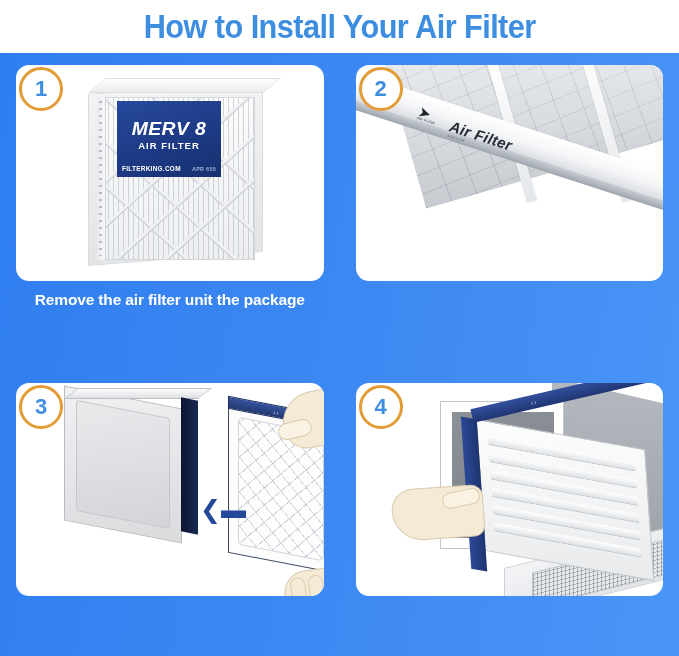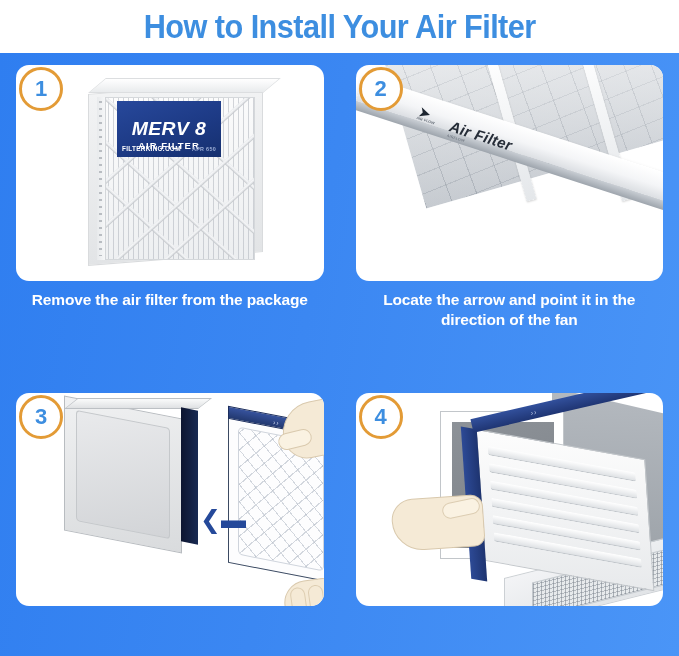--- a/index.html
+++ b/index.html
@@ -96,21 +96,21 @@
     background:repeating-linear-gradient(180deg,#b9bdc2 0 2px,transparent 2px 7px);
   }
   .f1-top {
     position:absolute; left:0; top:-9px; width:175px; height:15px;
     background:linear-gradient(180deg,#ffffff,#e9ebed);
     transform:skewX(-50deg); transform-origin:left bottom;
     border:1px solid #dcdee0;
   }
 
   .f1-label {
-    position:absolute; left:29px; top:14px; width:104px; height:56px;
+    position:absolute; left:29px; top:14px; width:104px; height:76px;
     background:linear-gradient(160deg,#27489b 0%,#1d3a85 55%,#16306f 100%);
     z-index:4; overflow:hidden;
   }
 
   .merv { position:absolute; left:0; right:0; top:17px; text-align:center;
     font-size:19px; font-weight:bold; color:#fff; letter-spacing:.4px;
     font-style:italic; transform:scaleX(1.02); }
   .airf { position:absolute; left:0; right:0; top:39px; text-align:center;
     font-size:9.5px; font-weight:bold; color:#fff; letter-spacing:1px; }
   .lbl-foot { position:absolute; left:5px; right:5px; bottom:5px;
@@ -343,21 +343,21 @@
               <div class="merv">MERV 8</div>
               <div class="airf">AIR FILTER</div>
               <div class="lbl-foot">
                 <span class="dom">FILTERKING.COM</span>
                 <span class="apr">APR 650</span>
               </div>
             </div>
           </div>
         </div>
       </div>
-      <div class="caption">Remove the air filter from the package</div>
+      <div class="caption">Remove the air filter unit the package</div>
     </div>
 
     <div class="cell">
       <div class="card">
         <div class="badge">2</div>
         <div class="stage">
           <div class="p2">
             <div class="p2-media">
               <div class="cells"></div>
                 <div class="shade"></div>
@@ -369,21 +369,20 @@
             <div class="p2-arrow">
               ➤<small>AIR FLOW</small>
             </div>
             <div class="p2-text">
               <span>Air Filter</span>
               <small>AIRFLOW</small>
             </div>
           </div>
         </div>
       </div>
-      <div class="caption">Locate the arrow and point it in the direction of the fan</div>
     </div>
 
     <div class="cell row2">
       <div class="card">
         <div class="badge">3</div>
         <div class="stage">
           <div class="p3">
             <div class="unit"></div>
             <div class="unit-slot-top"></div>
             <div class="unit-slot"></div>

